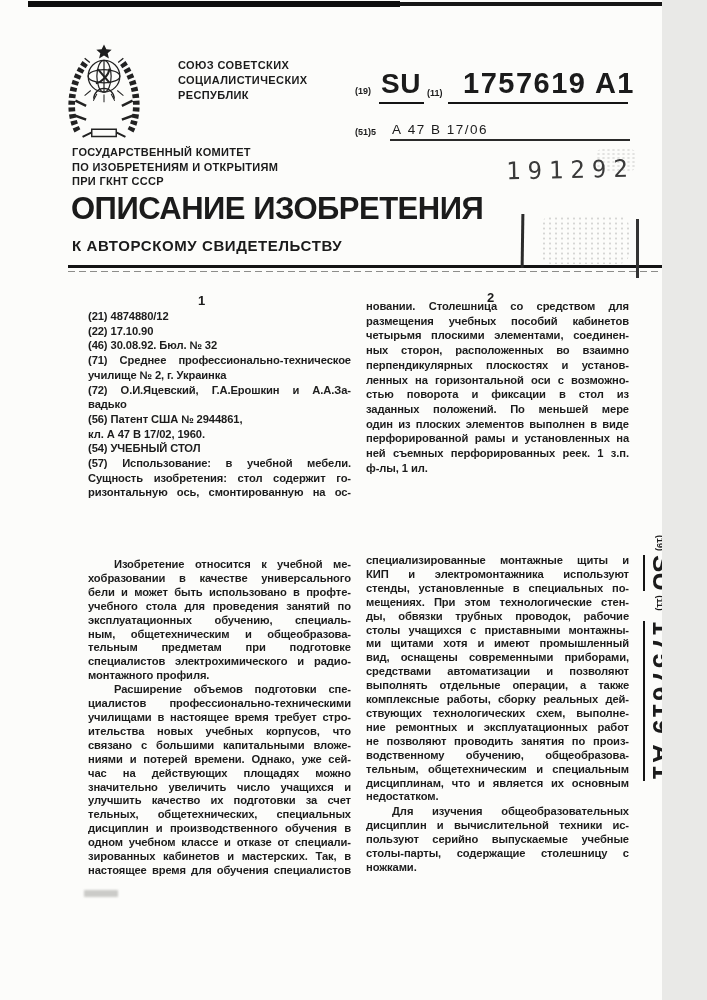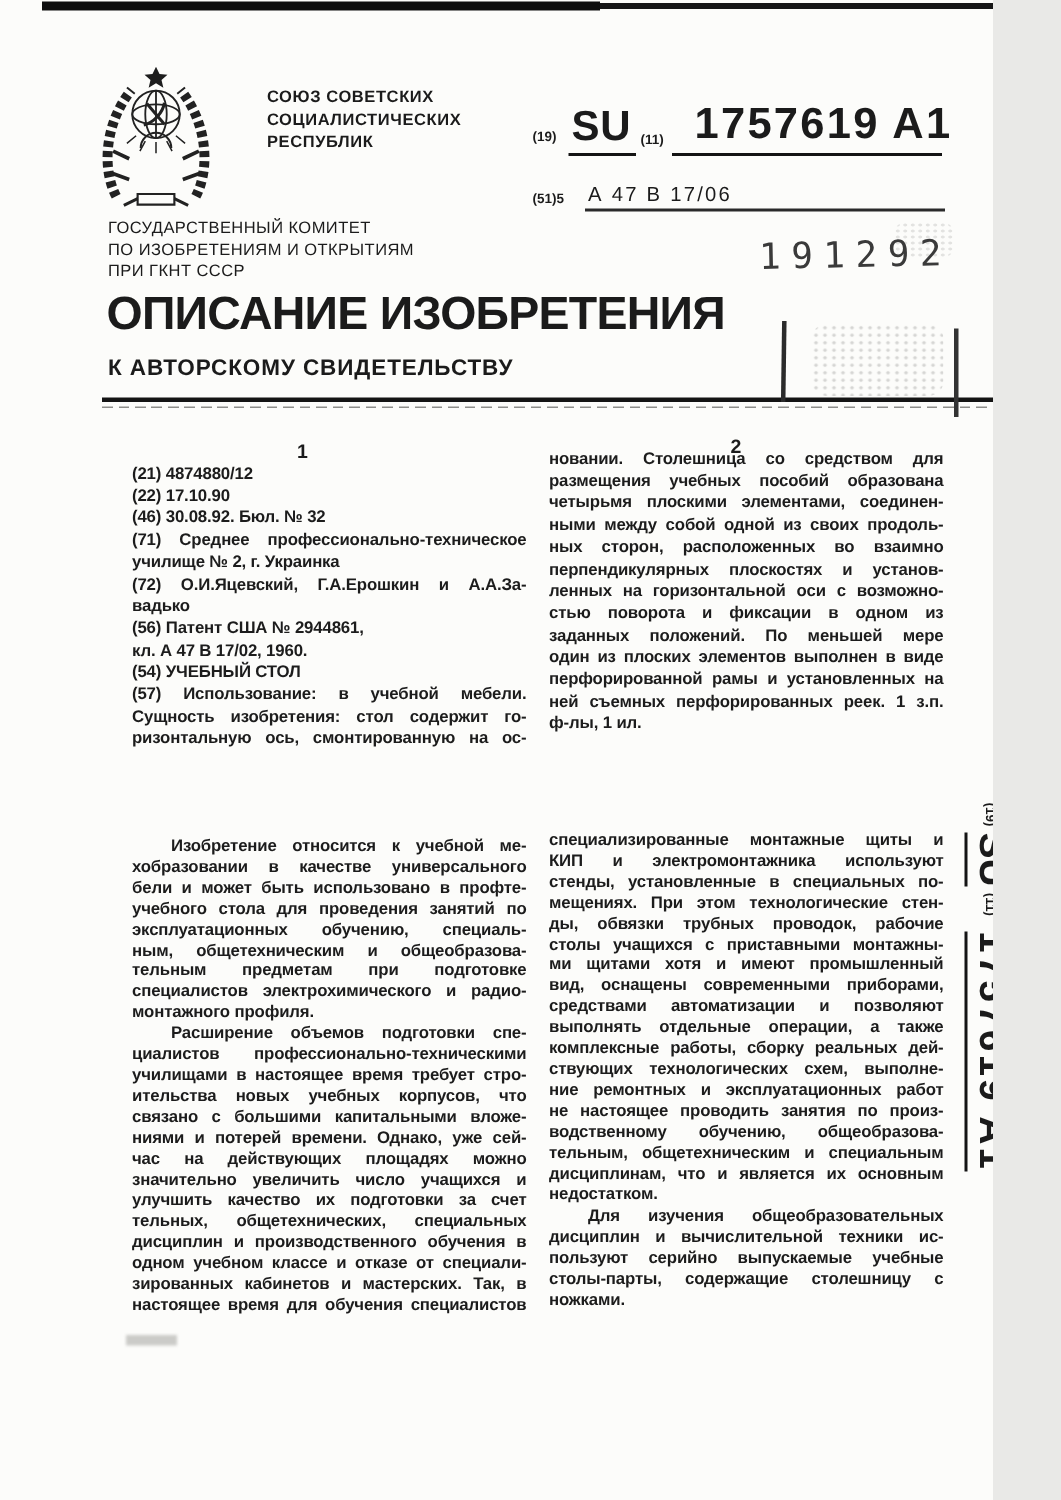--- a/index.html
+++ b/index.html
@@ -8,21 +8,21 @@
   .abs{position:absolute;}
 
   
   .topbar-a{left:28px;top:2px;width:672px;height:4px;background:#161616;}
   .topbar-b{left:28px;top:1px;width:372px;height:6px;background:#0e0e0e;}
   .midrule{left:68px;top:265px;width:594px;height:3px;background:#141414;}
   .midrule-echo{left:68px;top:271px;width:594px;height:1px;background:repeating-linear-gradient(90deg,#8d8d8a 0 7px,transparent 7px 11px);}
 
   
   .union{left:178px;top:58px;font-size:11px;font-weight:bold;line-height:15px;letter-spacing:.4px;}
-  .committee{left:72px;top:145px;font-size:11px;font-weight:normal;line-height:14.5px;letter-spacing:.3px;}
+  .committee{left:72px;top:145px;font-size:11px;font-weight:bold;line-height:14.5px;letter-spacing:.3px;}
   .code-small{font-size:9px;font-weight:bold;}
   .code19{left:355px;top:86px;}
   .su{left:381px;top:68px;font-size:28px;font-weight:bold;letter-spacing:.5px;}
   .su-underline{left:379px;top:102px;width:45px;height:2px;background:#141414;}
   .code11{left:427px;top:88px;}
   .pubnum{left:463px;top:67px;font-size:29px;font-weight:bold;letter-spacing:1.5px;white-space:nowrap;}
   .pubnum-underline{left:448px;top:102px;width:180px;height:2px;background:#141414;}
   .code51{left:355px;top:127px;}
   .ipc{left:392px;top:122px;font-size:13.5px;font-weight:normal;letter-spacing:1.5px;white-space:nowrap;}
   .ipc-underline{left:390px;top:139px;width:240px;height:1.5px;background:#2a2a2a;}
@@ -138,27 +138,26 @@
       <div class="jline">кл. А 47 В 17/02, 1960.</div>
       <div class="jline">(54) УЧЕБНЫЙ СТОЛ</div>
       <div class="jline fill">(57) Использование: в учебной мебели.</div>
       <div class="jline fill">Сущность изобретения: стол содержит го-</div>
       <div class="jline fill">ризонтальную ось, смонтированную на ос-</div>
     </div>
 
   <div class="abs col col-abstract">
       <div class="para">
         <div class="jline fill">новании. Столешница со средством для</div>
-        <div class="jline fill">размещения учебных пособий образована</div>
+        <div class="jline fill">размещения учебных пособий кабинетов</div>
         <div class="jline fill">четырьмя плоскими элементами, соединен-</div>
-        <div class="jline fill">ными между собой одной из своих продоль-</div>
         <div class="jline fill">ных сторон, расположенных во взаимно</div>
         <div class="jline fill">перпендикулярных плоскостях и установ-</div>
         <div class="jline fill">ленных на горизонтальной оси с возможно-</div>
-        <div class="jline fill">стью поворота и фиксации в одном из</div>
+        <div class="jline fill">стью поворота и фиксации в стол из</div>
         <div class="jline fill">заданных положений. По меньшей мере</div>
         <div class="jline fill">один из плоских элементов выполнен в виде</div>
         <div class="jline fill">перфорированной рамы и установленных на</div>
         <div class="jline fill">ней съемных перфорированных реек. 1 з.п.</div>
         <div class="jline">ф-лы, 1 ил.</div>
       </div>
     </div>
 
   <div class="abs col col-body-left">
       <div class="para">
@@ -197,21 +196,21 @@
         <div class="jline fill">мещениях. При этом технологические стен-</div>
         <div class="jline fill">ды, обвязки трубных проводок, рабочие</div>
         <div class="jline fill">столы учащихся с приставными монтажны-</div>
         <div class="jline fill">ми щитами хотя и имеют промышленный</div>
         <div class="jline fill">вид, оснащены современными приборами,</div>
         <div class="jline fill">средствами автоматизации и позволяют</div>
         <div class="jline fill">выполнять отдельные операции, а также</div>
         <div class="jline fill">комплексные работы, сборку реальных дей-</div>
         <div class="jline fill">ствующих технологических схем, выполне-</div>
         <div class="jline fill">ние ремонтных и эксплуатационных работ</div>
-        <div class="jline fill">не настоящее проводить занятия по произ-</div>
+        <div class="jline fill">не позволяют проводить занятия по произ-</div>
         <div class="jline fill">водственному обучению, общеобразова-</div>
         <div class="jline fill">тельным, общетехническим и специальным</div>
         <div class="jline fill">дисциплинам, что и является их основным</div>
         <div class="jline">недостатком.</div>
       </div>
       <div class="para gap">
         <div class="jline fill ind">Для изучения общеобразовательных</div>
         <div class="jline fill">дисциплин и вычислительной техники ис-</div>
         <div class="jline fill">пользуют серийно выпускаемые учебные</div>
         <div class="jline fill">столы-парты, содержащие столешницу с</div>

